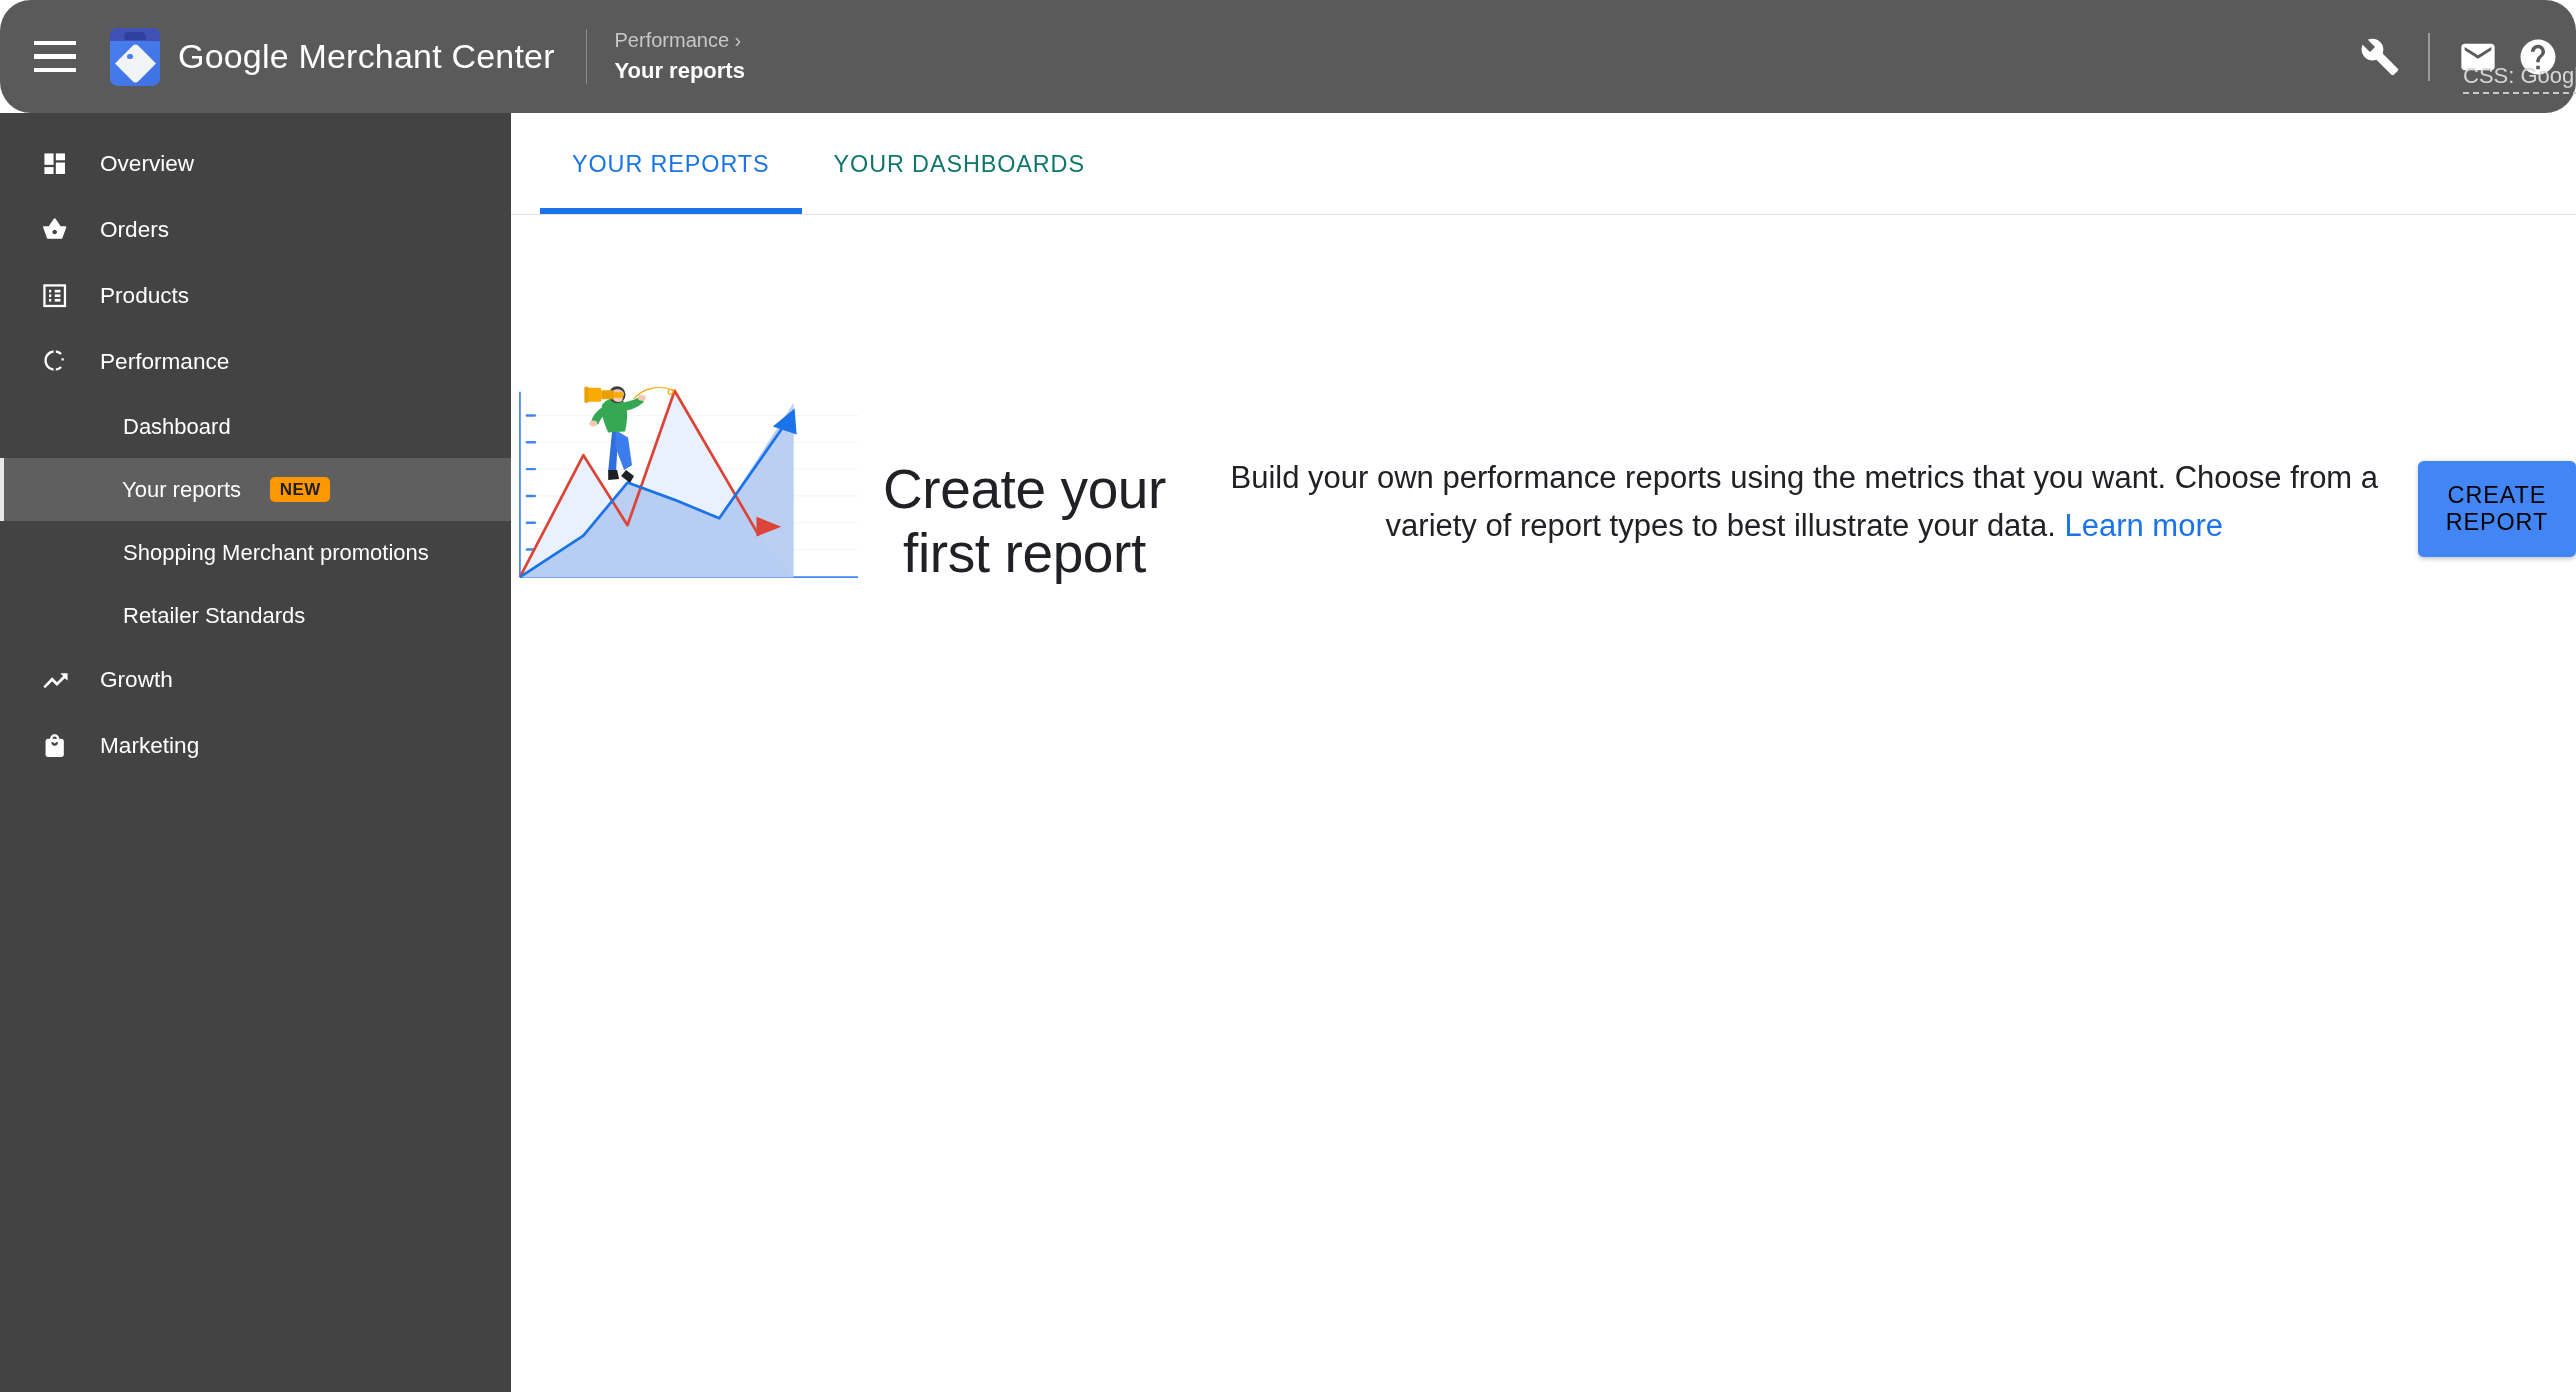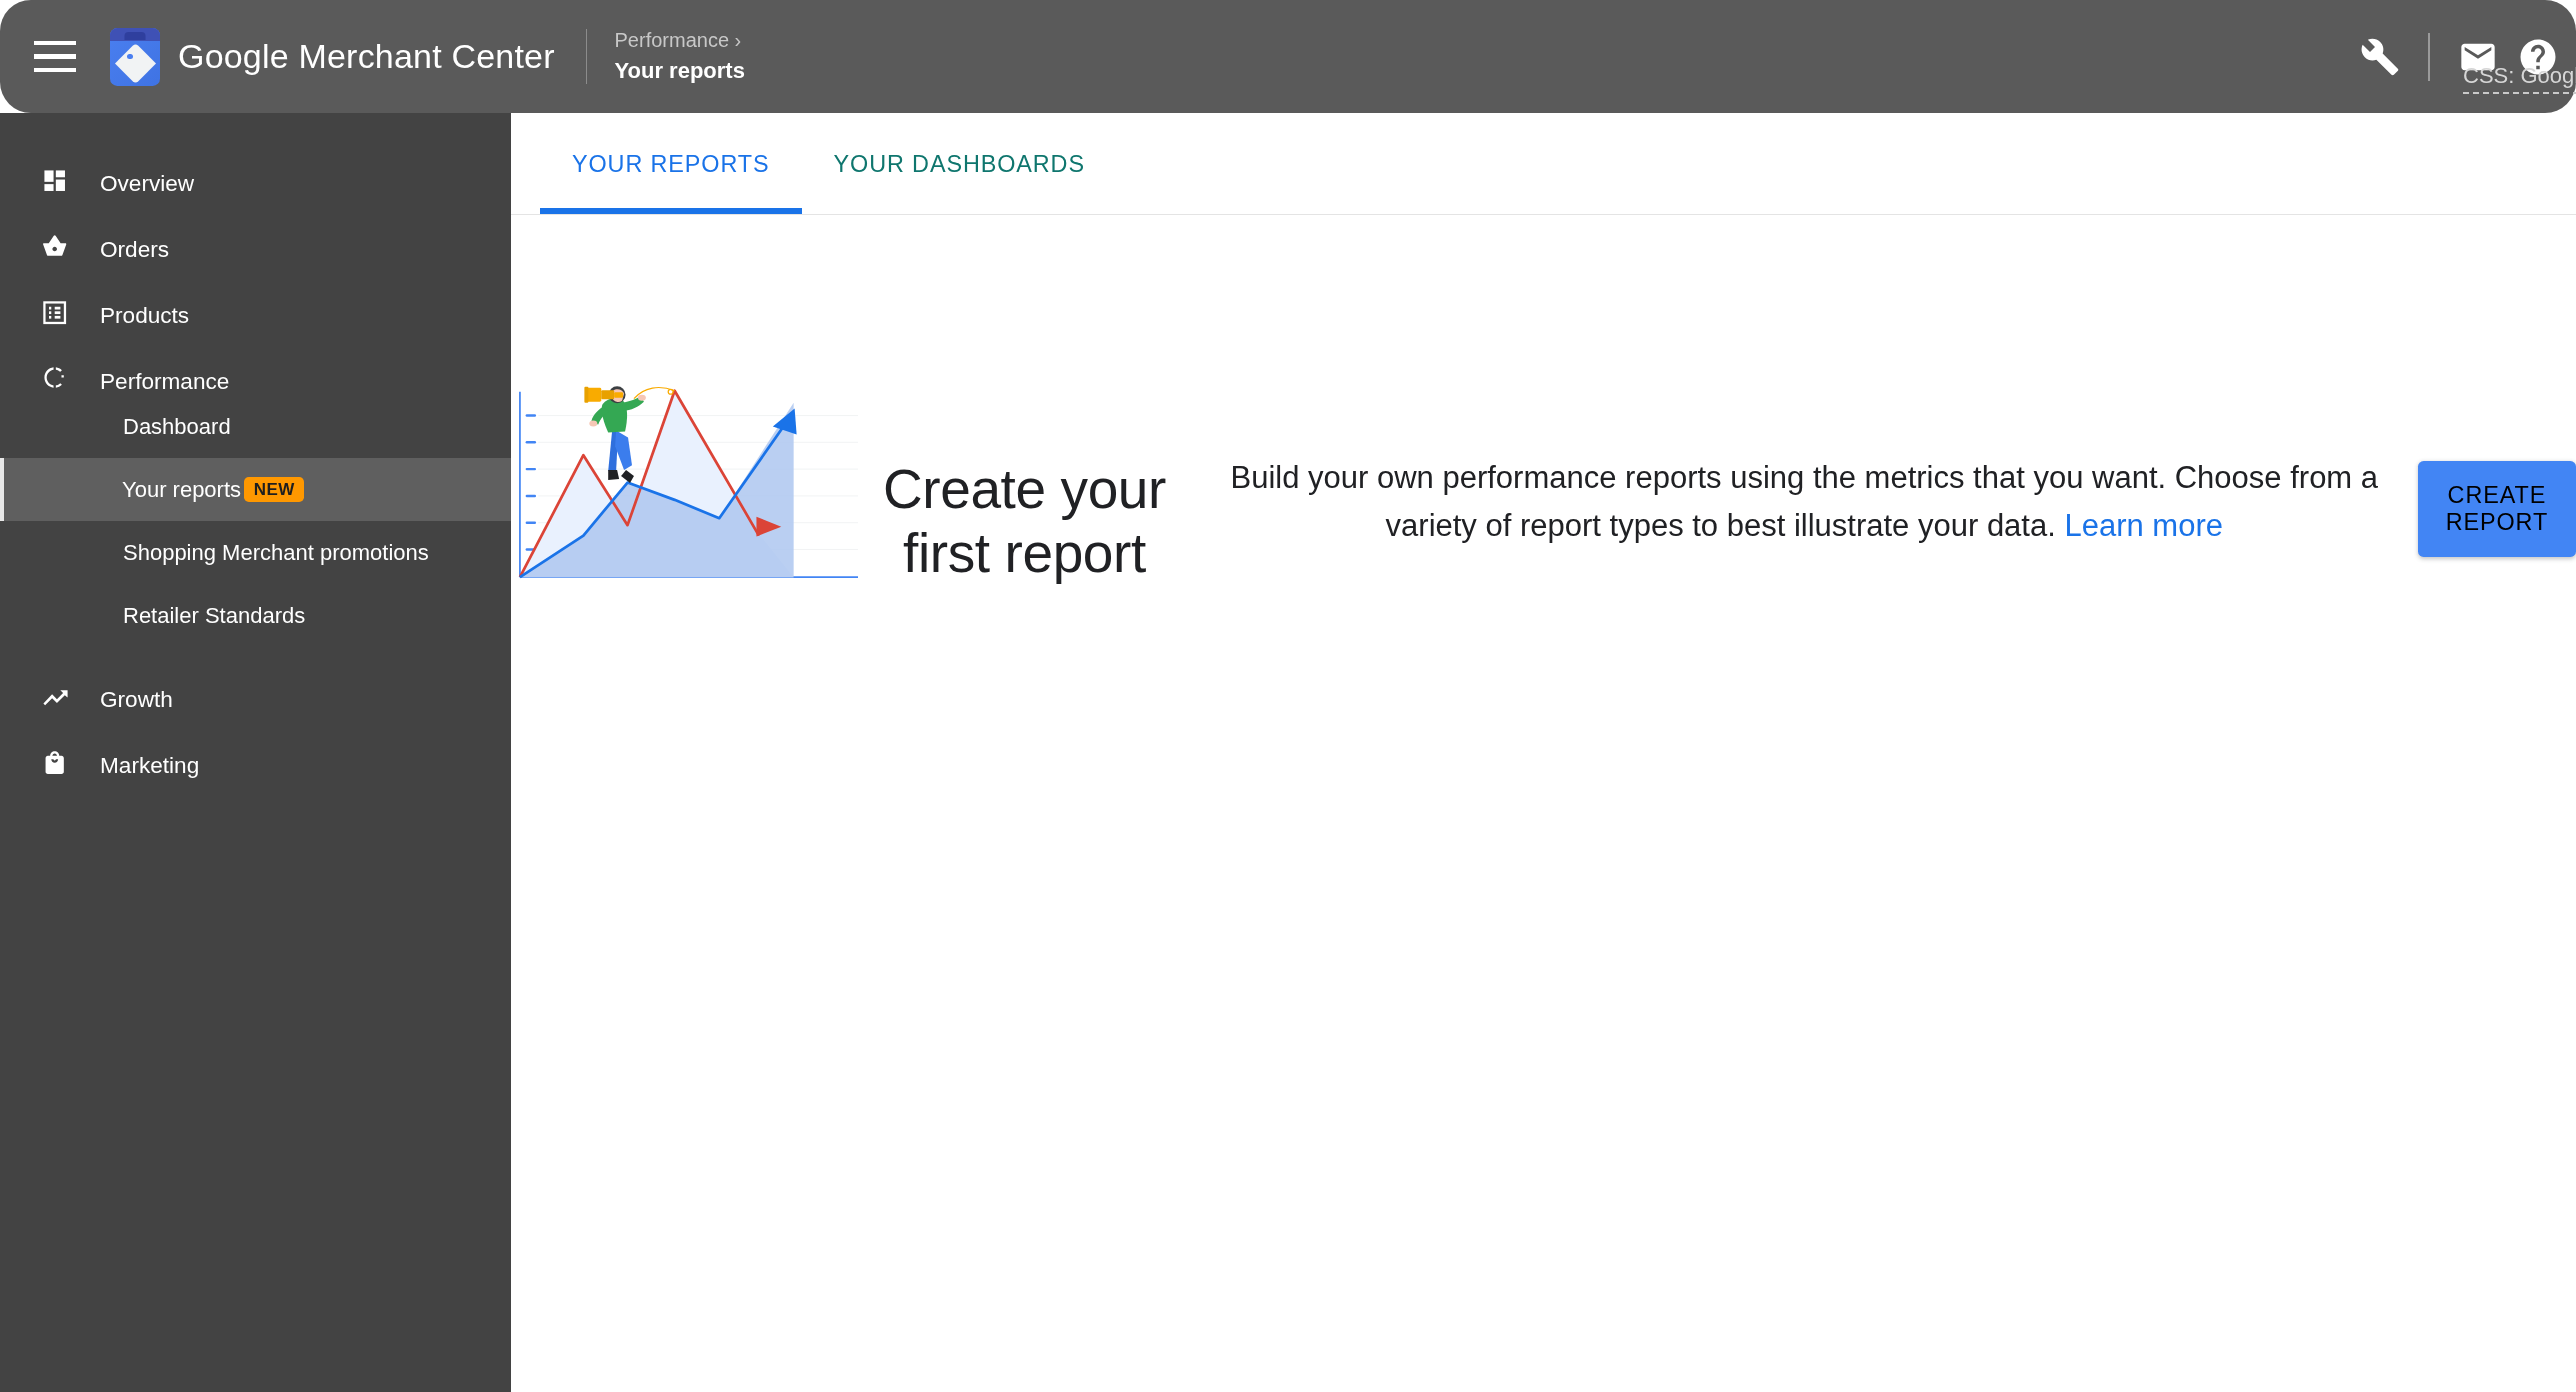--- a/index.html
+++ b/index.html
@@ -156,21 +156,21 @@
     position: absolute;
     top: 113px;
     left: 0;
     width: 511px;
     height: 1280px;
     background: #434343;
     padding-top: 18px;
   }
   .nav-item {
     display: flex;
-    align-items: flex-end;
+    align-items: center;
     height: 66px;
     padding-left: 39px;
     cursor: pointer;
     color: #ffffff;
     font-size: 22.6px;
   }
   .nav-item .nav-ico {
     width: 32px;
     height: 32px;
     margin-right: 29px;
@@ -194,21 +194,21 @@
     padding-left: 118px;
   }
   .new-badge {
     background: #ff9800;
     color: #1f1f1f;
     font-size: 17px;
     font-weight: bold;
     letter-spacing: 0.4px;
     padding: 3.2px 9.7px 4px 9.7px;
     border-radius: 4.8px;
-    margin-left: 3px;
+    margin-left: 29px;
     line-height: 1;
   }
 
   
   .main {
     position: absolute;
     top: 113px;
     left: 511px;
     width: 2065px;
     height: 1280px;

